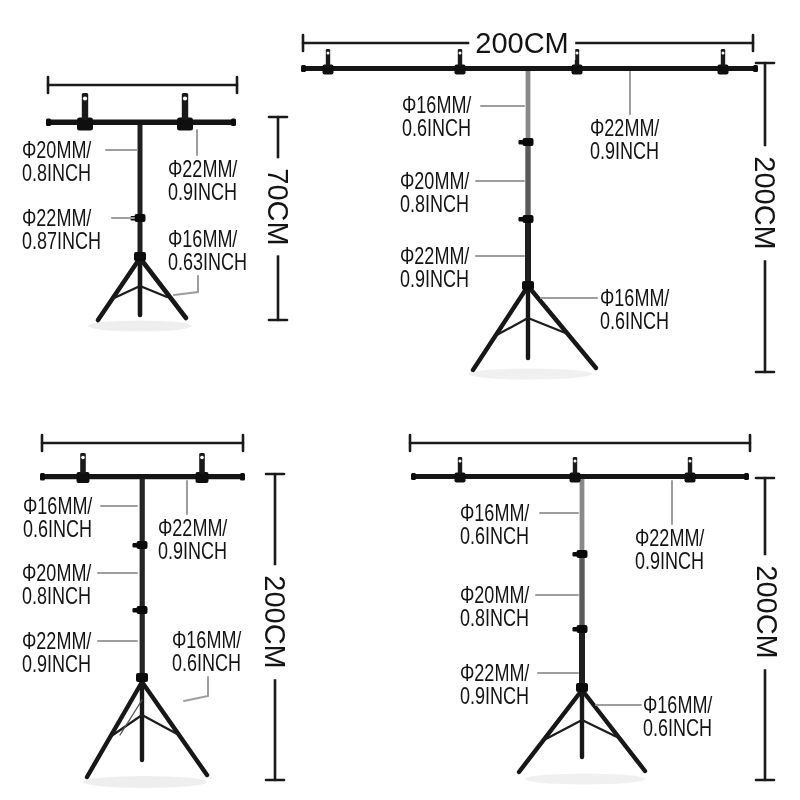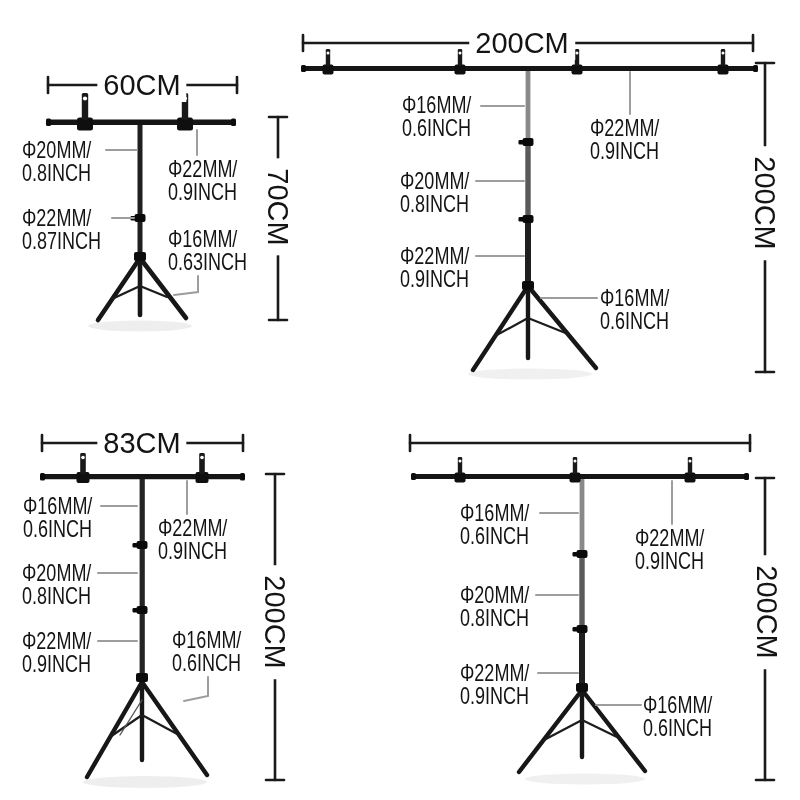--- a/index.html
+++ b/index.html
@@ -200,21 +200,20 @@
       </g>
       <g stroke="#1a1a1a" stroke-width="2.6" fill="none">
         <path d="M765 478 L765 780"></path>
         <path d="M756 478 L774 478"></path>
         <path d="M756 780 L774 780"></path>
       </g>
     </g>
   </svg>
 
   <section class="panel">
-    <div class="dimh" style="left:142px;top:69px">60CM</div>
     <div class="dimv" style="left:261px;top:207px">70CM</div>
     <div class="spec" style="left:22px;top:138px">
       <span>Φ20MM/</span>
       <span>0.8INCH</span>
     </div>
     <div class="spec" style="left:168px;top:157px">
       <span>Φ22MM/</span>
       <span>0.9INCH</span>
     </div>
     <div class="spec" style="left:22px;top:206px">
@@ -246,21 +245,20 @@
       <span>Φ22MM/</span>
       <span>0.9INCH</span>
     </div>
     <div class="spec" style="left:600px;top:286px">
       <span>Φ16MM/</span>
       <span>0.6INCH</span>
     </div>
   </section>
 
   <section class="panel">
-    <div class="dimh" style="left:142px;top:427px">83CM</div>
     <div class="dimv" style="left:258px;top:622px">200CM</div>
     <div class="spec" style="left:23px;top:494px">
       <span>Φ16MM/</span>
       <span>0.6INCH</span>
     </div>
     <div class="spec" style="left:158px;top:516px">
       <span>Φ22MM/</span>
       <span>0.9INCH</span>
     </div>
     <div class="spec" style="left:22px;top:561px">

